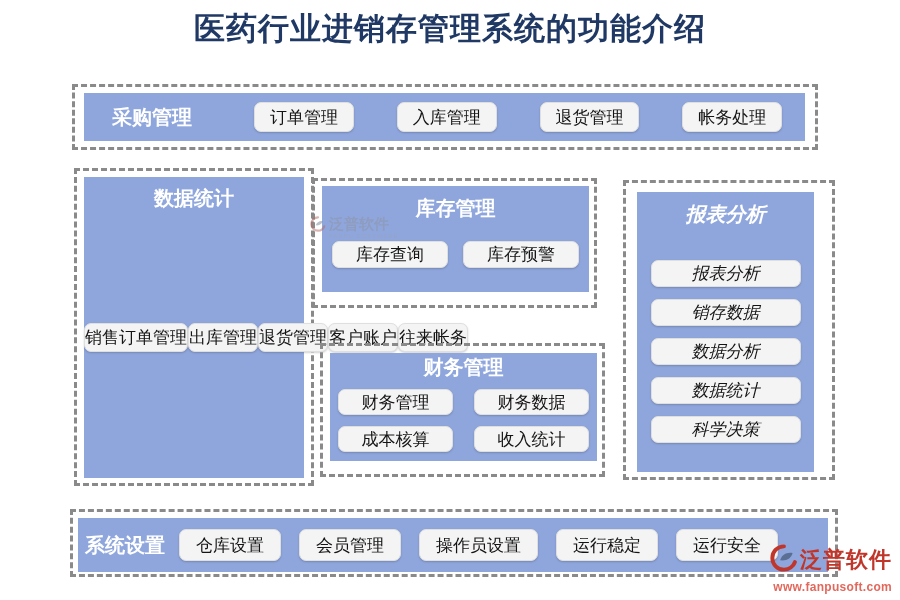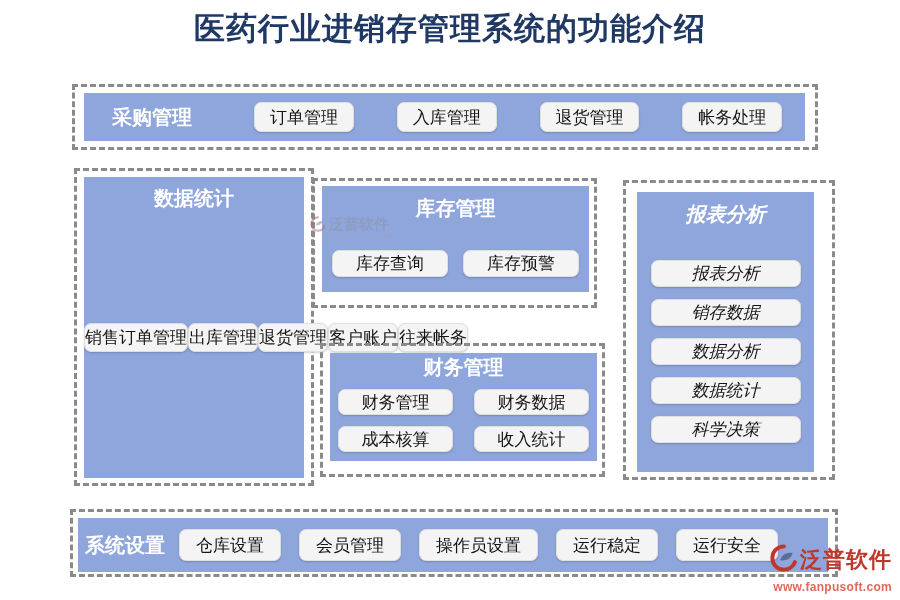--- a/index.html
+++ b/index.html
@@ -62,21 +62,21 @@
   .panel-purchase .pill { width: 117px; height: 30px; margin-right: 23px; margin-left: 20px; }
   .panel-system  .pill { height: 32px; padding: 0 16px; margin-right: 18px; }
 
   .sales-list {
     flex: 1; display: flex; 
     justify-content: space-evenly; align-items: center;
     padding: 4px 0 20px 0;
   }
   .sales-list .pill { width: 176px; height: 29px; }
 
-  .inv-row { display: flex; justify-content: space-between; padding: 0 10px; margin-top: 28px; }
+  .inv-row { display: flex; justify-content: space-between; padding: 0 10px; margin-top: 19px; }
   .inv-row .pill { width: 116px; height: 27px; }
 
   .fin-row { display: flex; justify-content: space-between; padding: 0 8px; }
   .fin-row-1 { margin-top: 8px; }
   .fin-row-2 { margin-top: 11px; }
   .fin-row .pill { width: 115px; height: 26px; }
 
   .report-list {
     display: flex; flex-direction: column; align-items: center;
     gap: 12px; margin-top: 32px;

